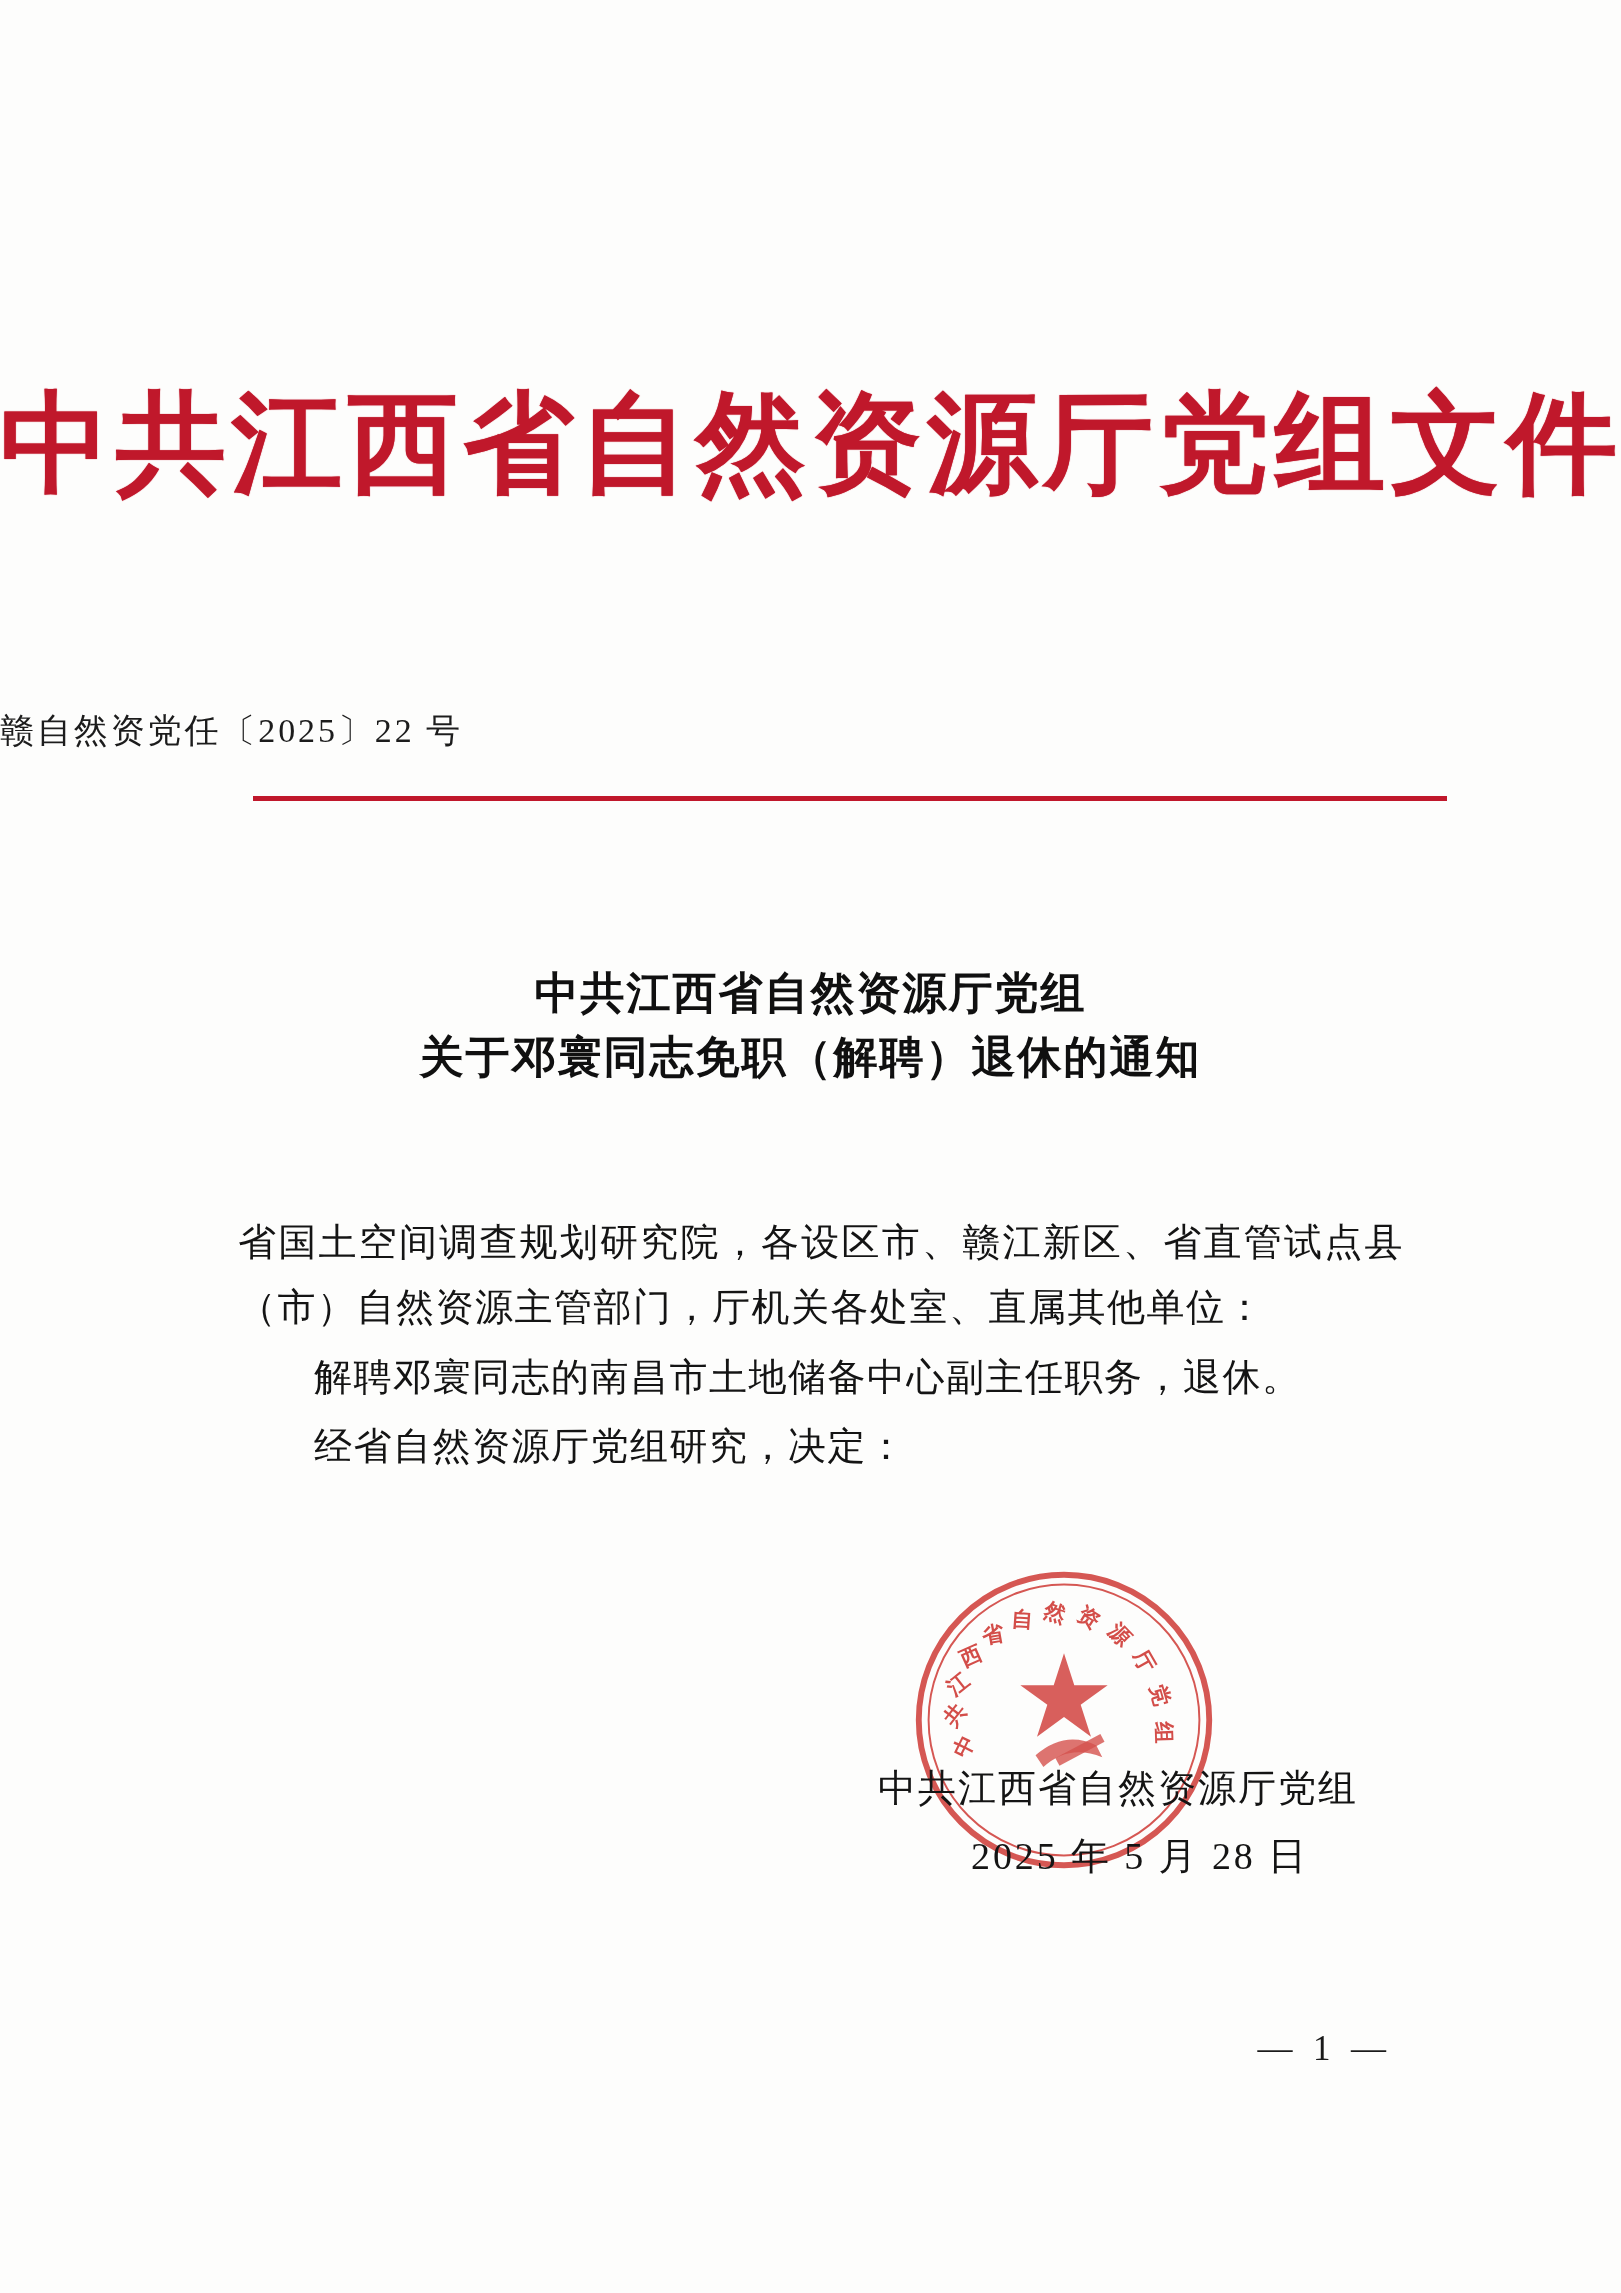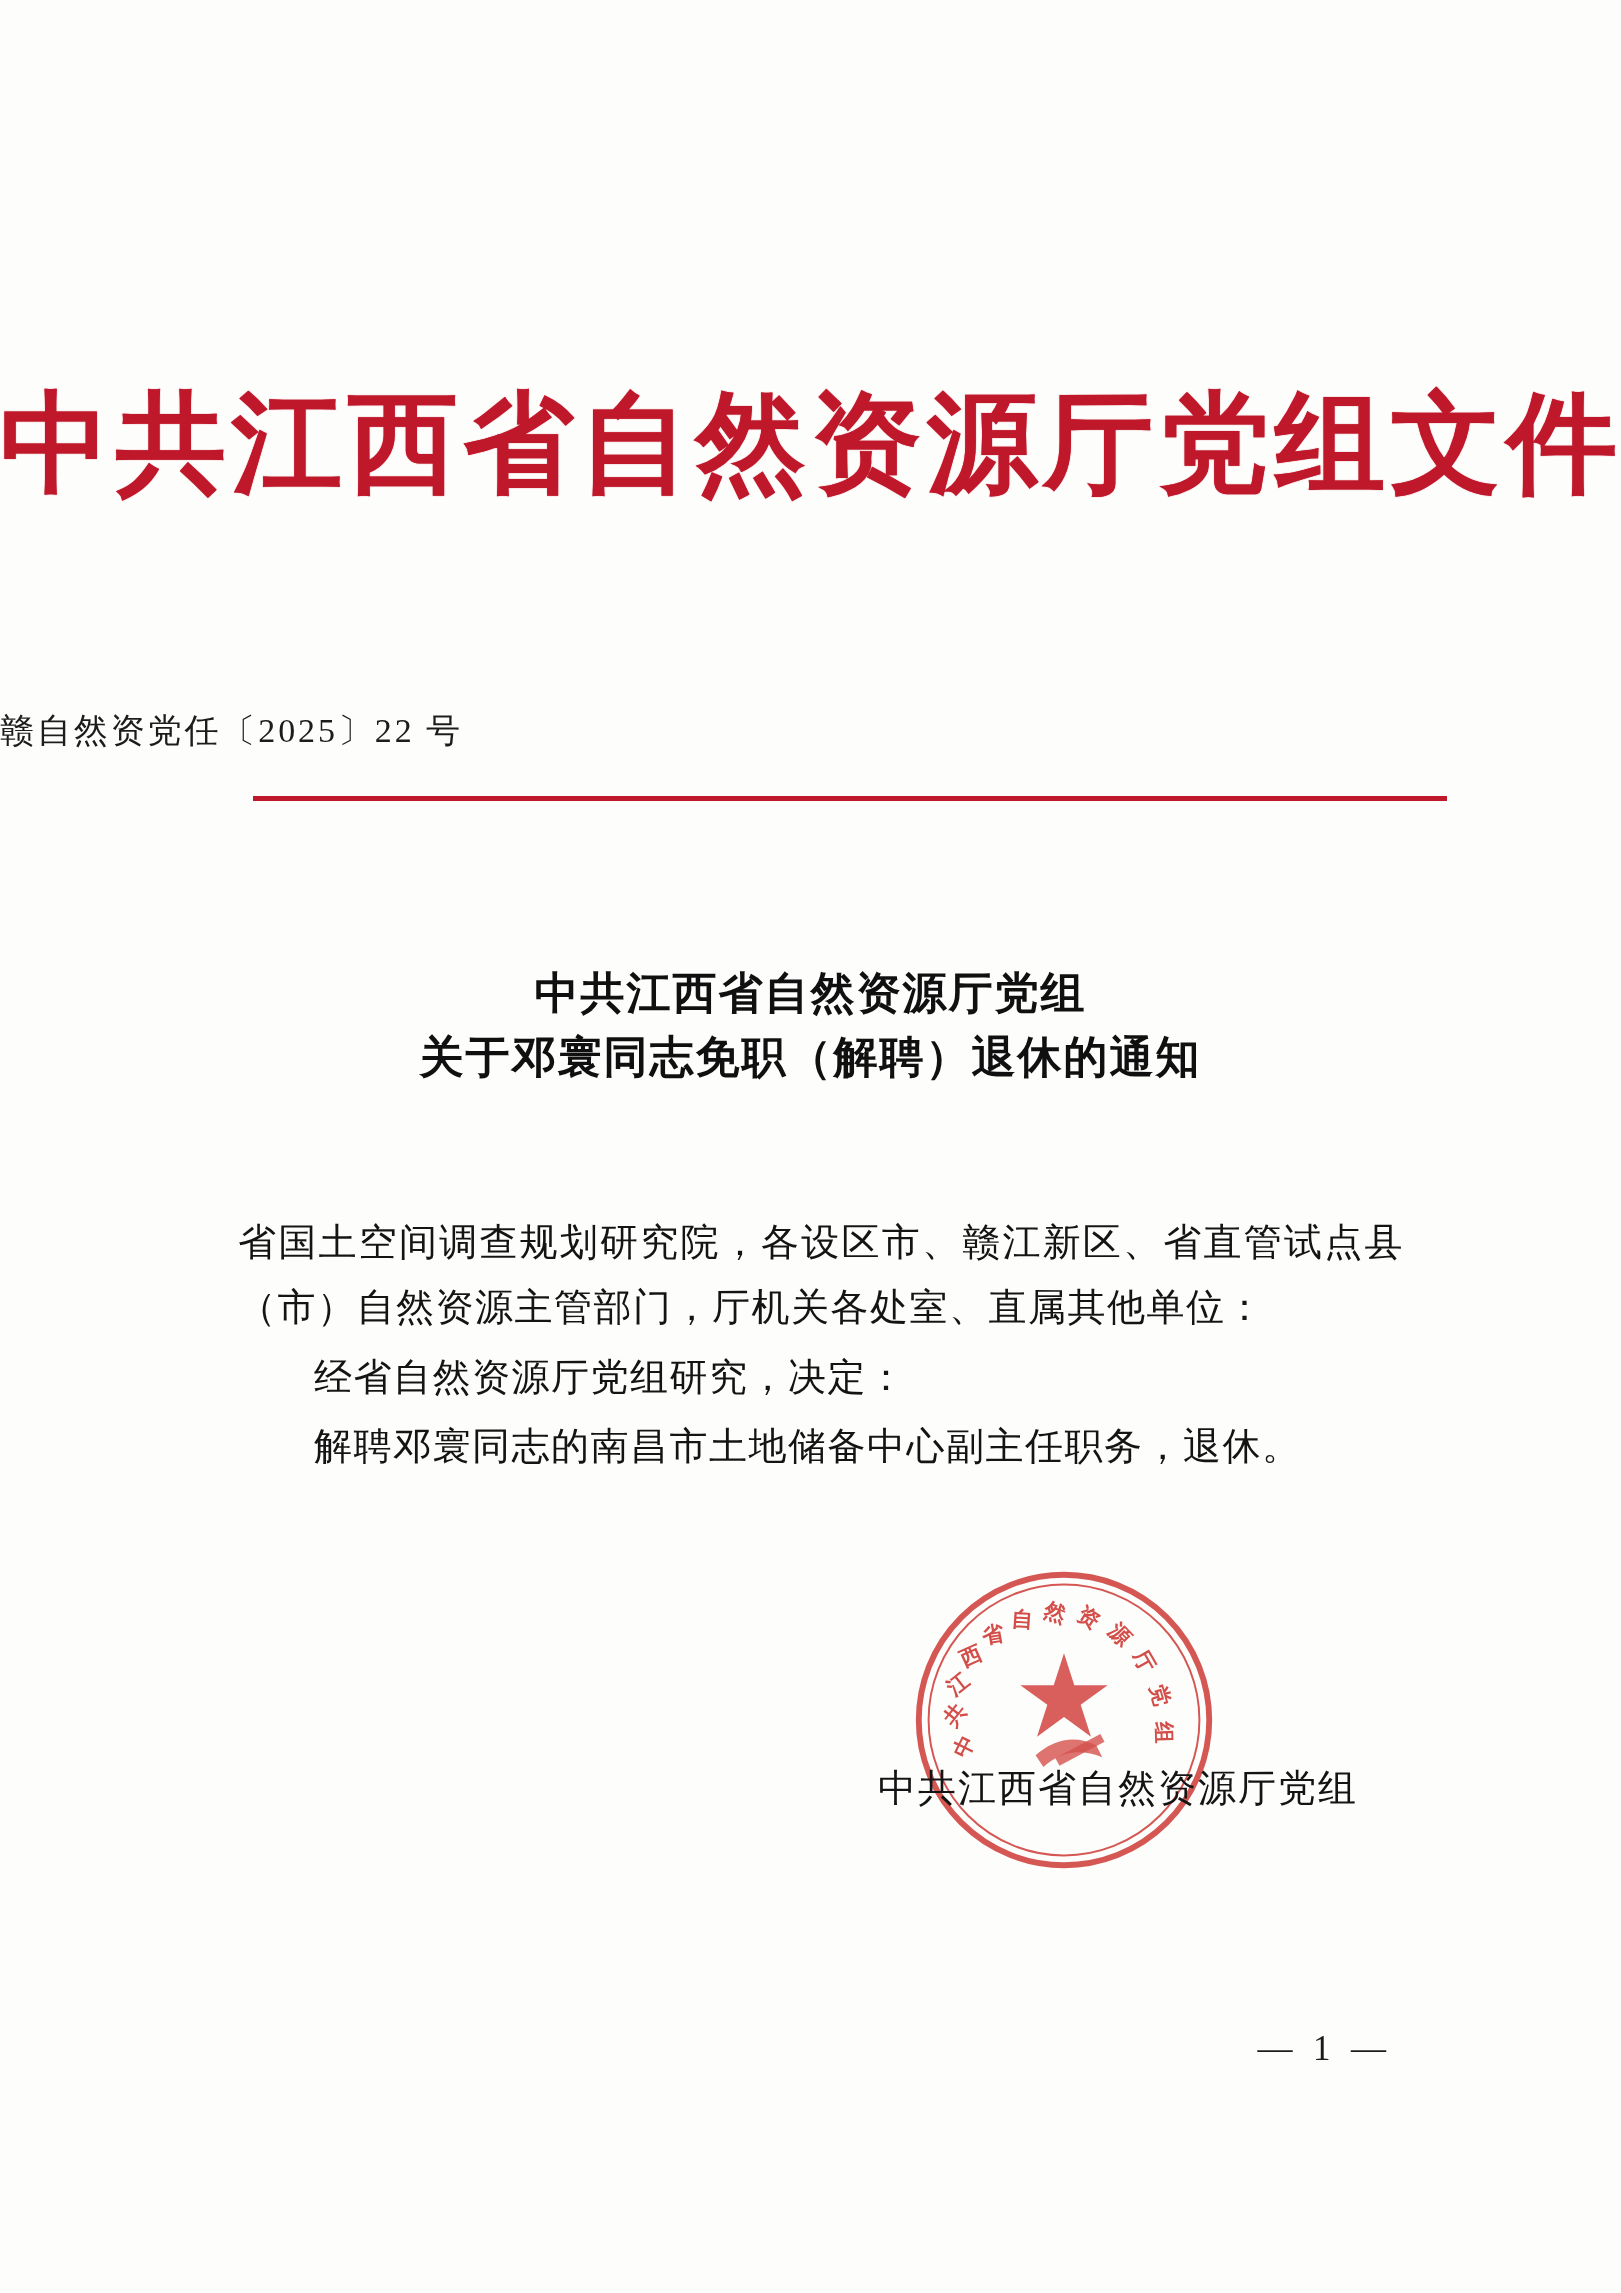--- a/index.html
+++ b/index.html
@@ -145,22 +145,22 @@
 
   <div class="red-rule"></div>
 
   <div class="doc-title">
     <span class="line1">中共江西省自然资源厅党组</span>
     <span class="line2">关于邓寰同志免职（解聘）退休的通知</span>
   </div>
 
   <div class="body-text">
     <p>省国土空间调查规划研究院，各设区市、赣江新区、省直管试点县（市）自然资源主管部门，厅机关各处室、直属其他单位：</p>
+    <p class="indent2">解聘邓寰同志的南昌市土地储备中心副主任职务，退休。</p>
     <p class="indent2">经省自然资源厅党组研究，决定：</p>
-    <p class="indent2">解聘邓寰同志的南昌市土地储备中心副主任职务，退休。</p>
   </div>
 
   <div class="seal">
     <svg width="314" height="314" viewBox="0 0 320 320" aria-hidden="true">
       <g fill="none" stroke="#cf3b36" stroke-width="6" opacity="0.85">
         <circle cx="160" cy="160" r="148"></circle>
         <circle cx="160" cy="160" r="138" stroke-width="2"></circle>
       </g>
       <g fill="#cf3b36" opacity="0.88">
 
@@ -181,18 +181,19 @@
         <text transform="translate(204,70) rotate(46)">源</text>
         <text transform="translate(230,94) rotate(60)">厅</text>
         <text transform="translate(248,126) rotate(74)">党</text>
         <text transform="translate(254,162) rotate(88)">组</text>
       </g>
     </svg>
   </div>
 
   <div class="signature">
     <span>中共江西省自然资源厅党组</span>
+    <span class="sig-date">2025 年 5 月 28 日</span>
   </div>
 
   <div class="page-number">— 1 —</div>
 
 </div>
 
 
 </body></html>

